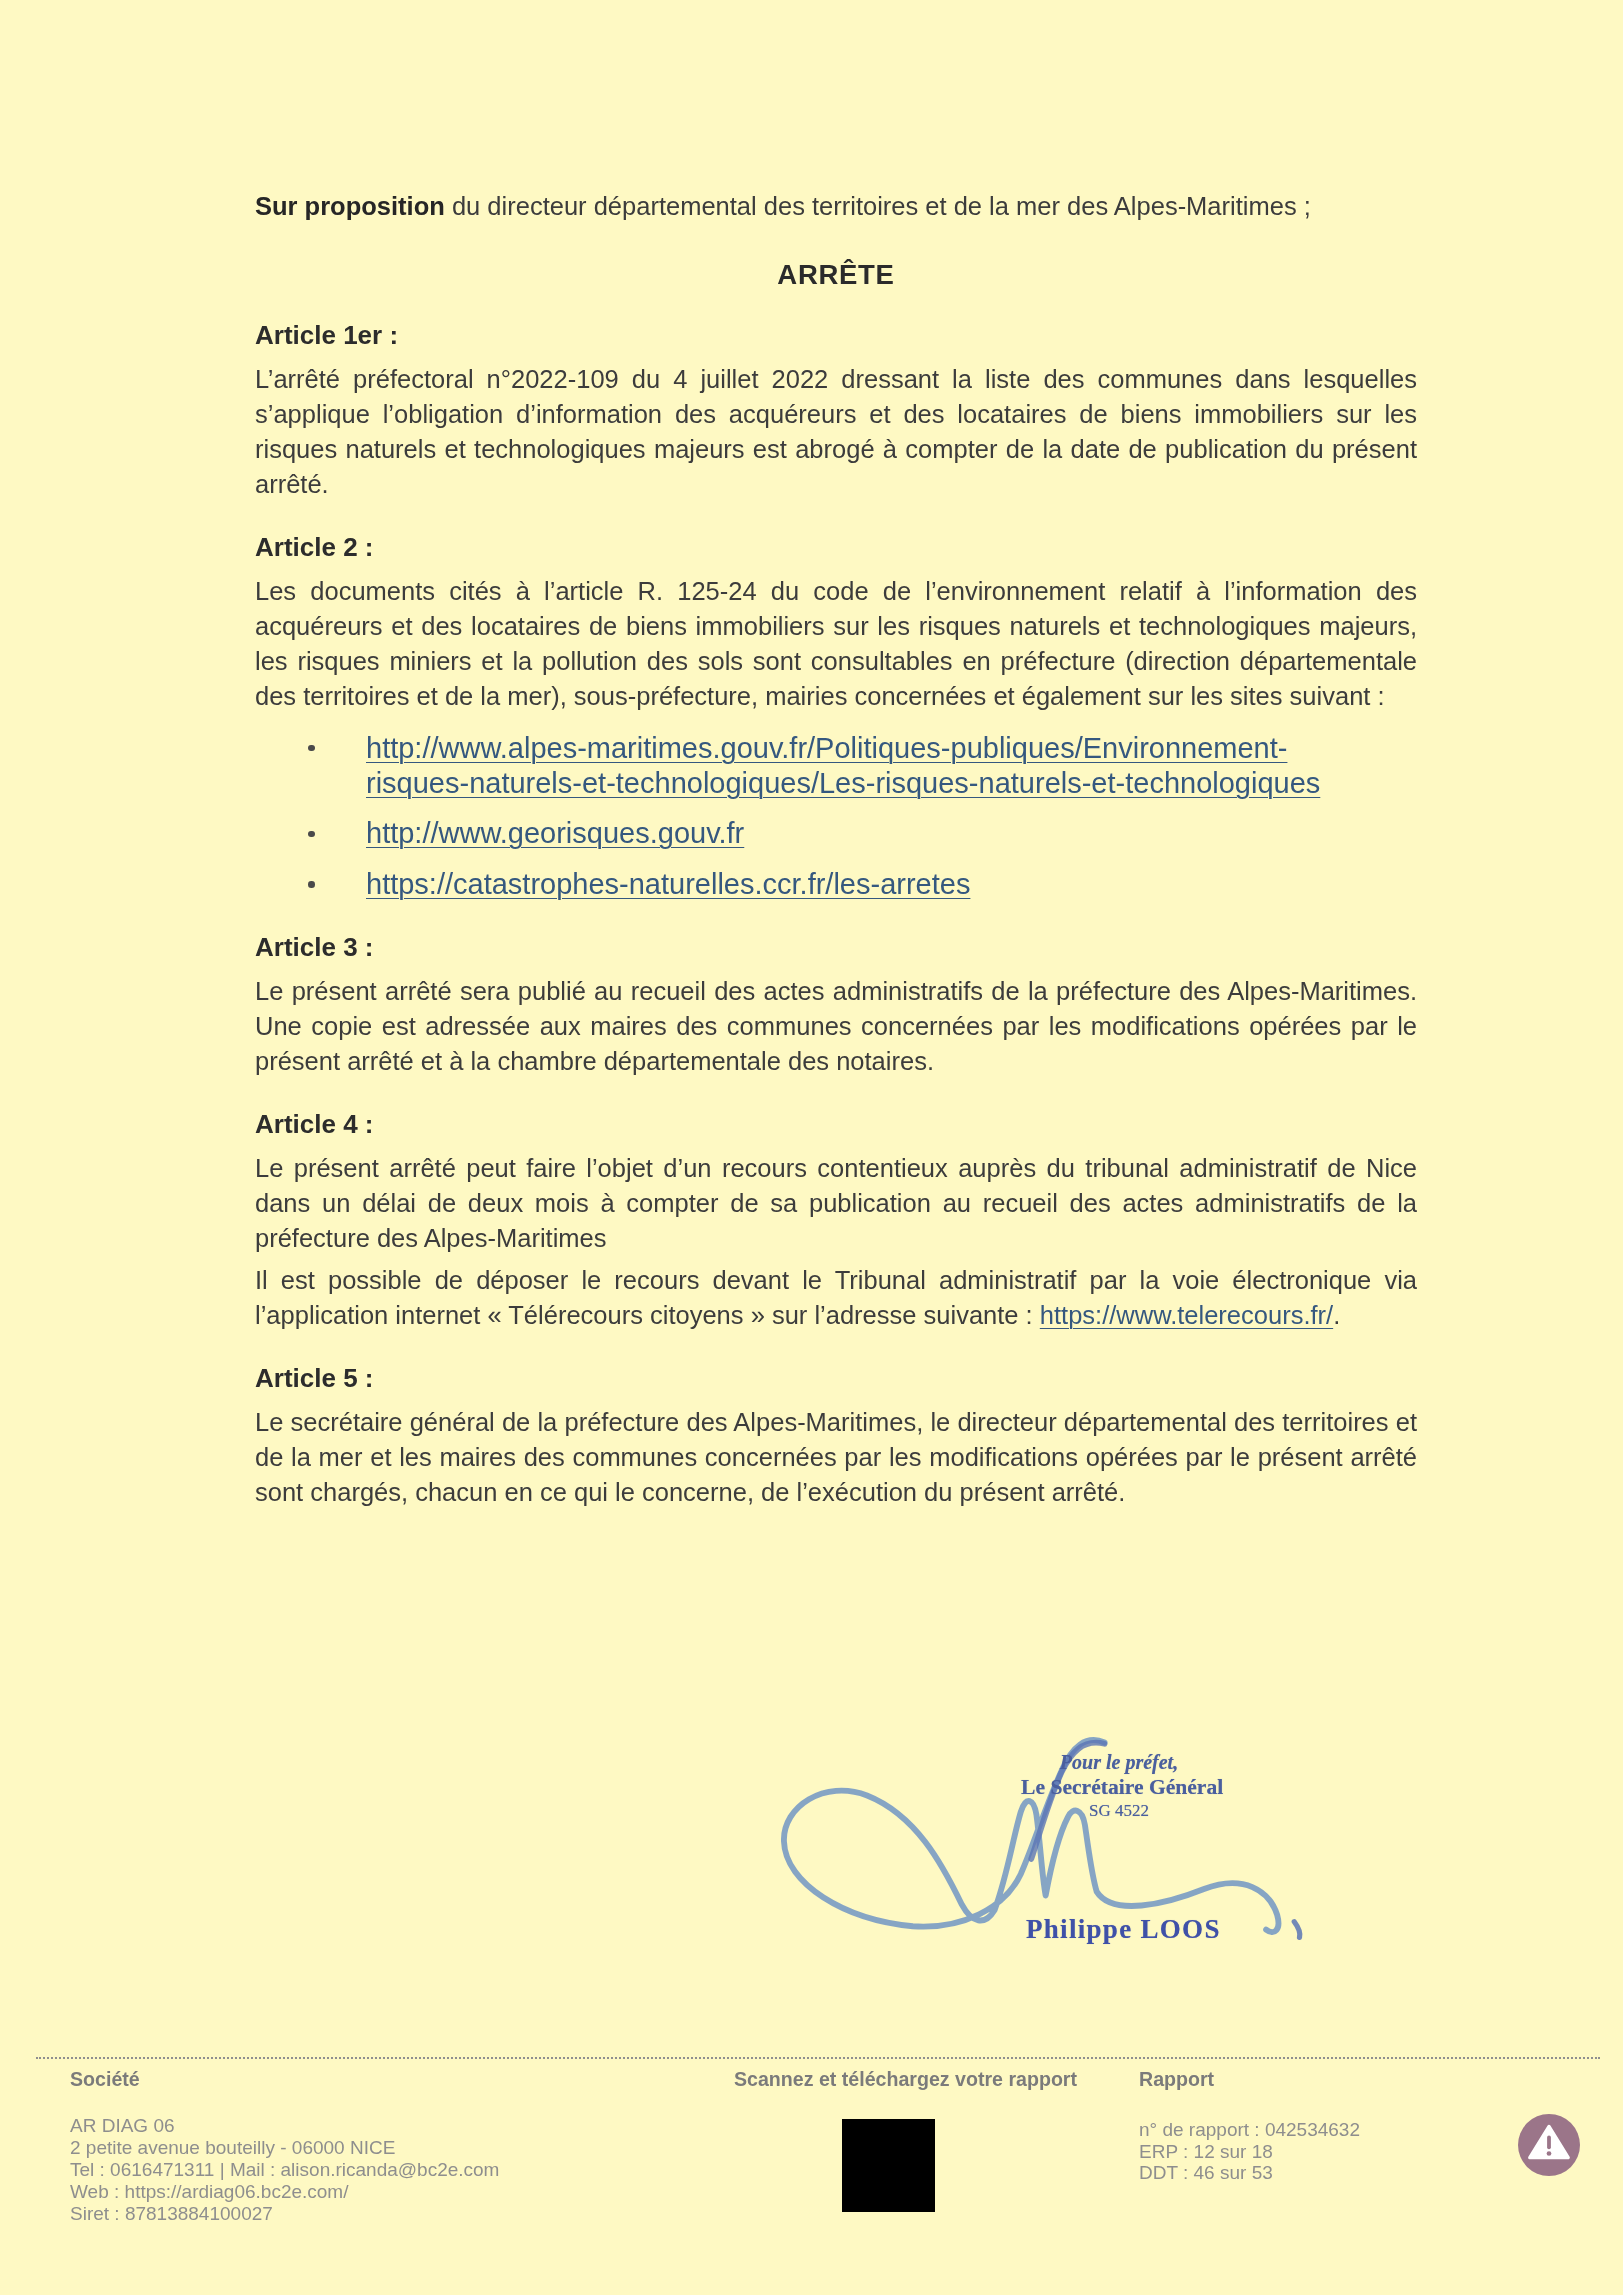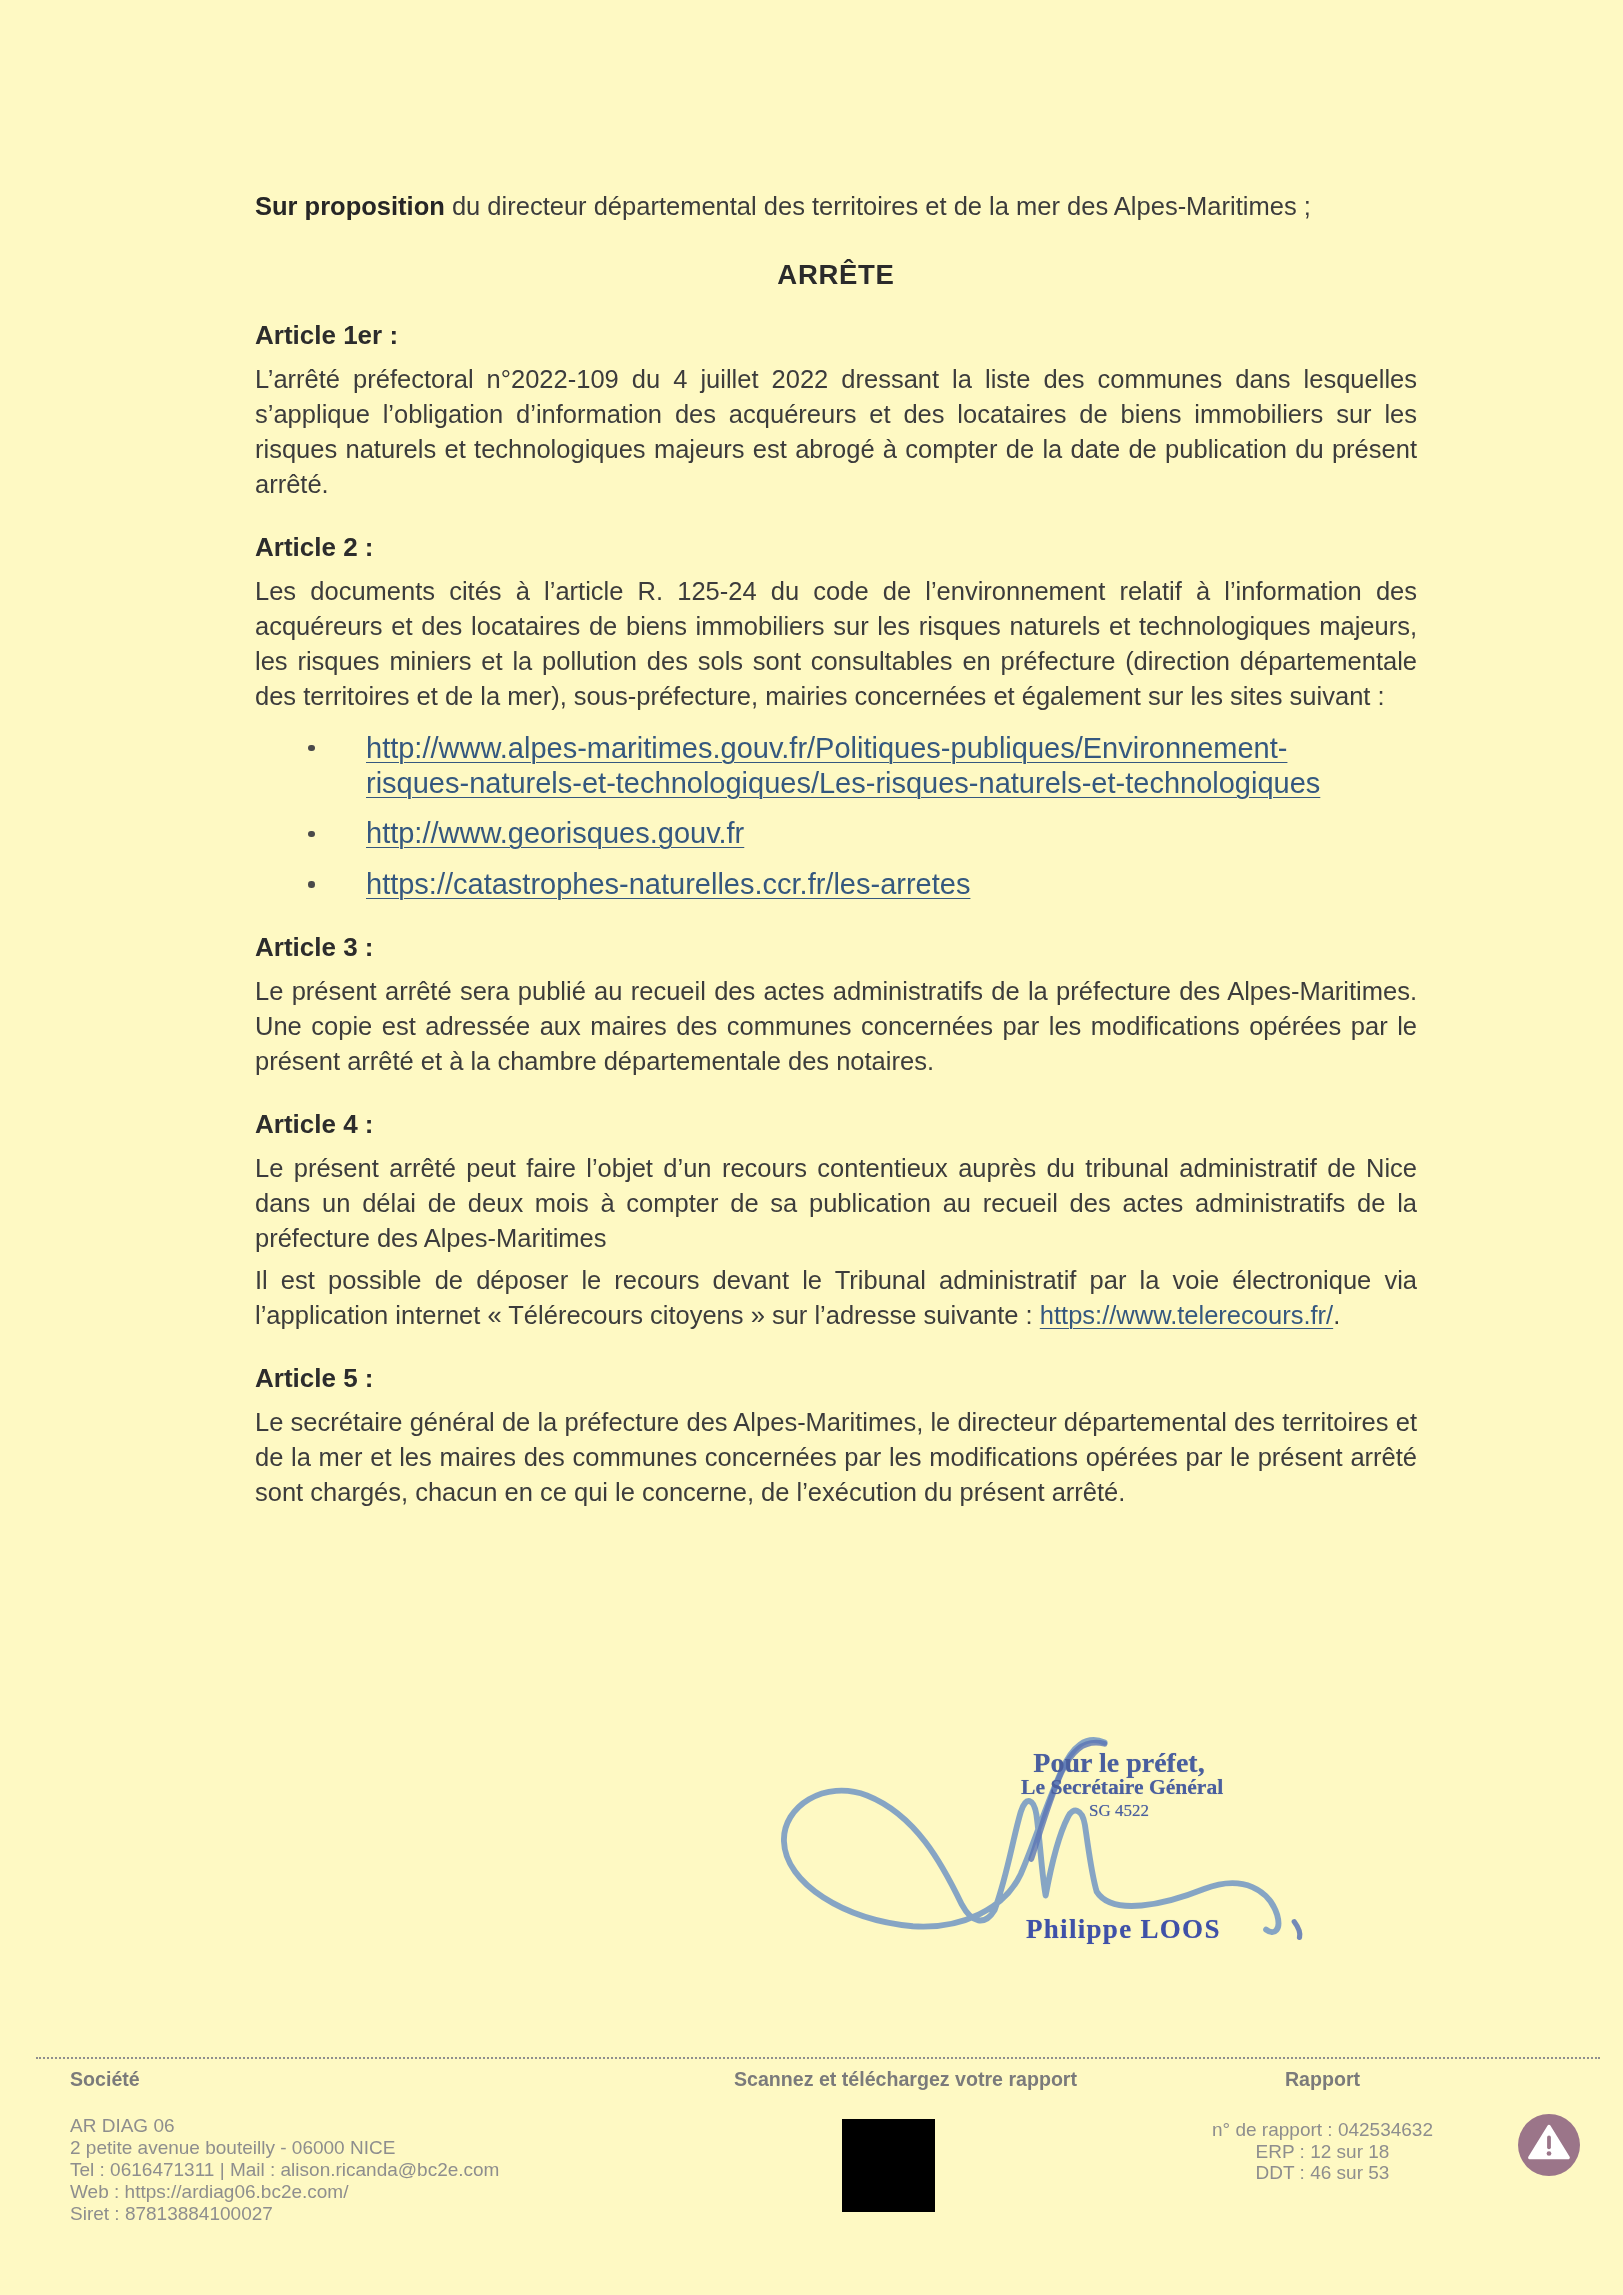--- a/index.html
+++ b/index.html
@@ -23,36 +23,36 @@
   .link-list li{position:relative;margin:0;font-size:29px;line-height:35px;max-width:988px;}
   .link-list li + li{margin-top:15.7px;}
   .link-list li::before{content:"";position:absolute;left:-58px;top:14.4px;width:6.5px;height:6.5px;
                         border-radius:50%;background:#4a4a4a;}
 
   
   .signature-block{position:absolute;left:746px;top:1733px;width:615px;height:223px;}
   .stamp{position:absolute;left:275px;top:18.3px;width:196px;text-align:center;
          color:#4a5f9e;font-family:"Liberation Serif","DejaVu Serif",serif;
          text-shadow:0 0 0.7px rgba(74,95,158,.55);}
-  .stamp-line1{font-size:28px;line-height:23.6px;font-weight:700;}
+  .stamp-line1{font-size:20px;line-height:23.6px;font-style:italic;font-weight:700;}
   .stamp-line2{font-size:21.6px;line-height:25px;font-weight:700;white-space:nowrap;}
   .stamp-line3{font-size:17px;line-height:22px;}
   .sig-svg{position:absolute;left:0;top:0;}
   .signatory{position:absolute;left:280px;top:181px;font-size:27px;font-weight:700;
              color:#3f51a8;font-family:"Liberation Serif","DejaVu Serif",serif;
              letter-spacing:1.3px;text-shadow:0 0 0.7px rgba(63,81,168,.5);}
 
   
   .footer-rule{position:absolute;left:36px;top:2057px;width:1564px;border-top:2.6px dotted #8f8f8f;}
   .f-header{margin:0;font-size:19.6px;line-height:22px;font-weight:700;color:#7b7b7b;}
   .footer-company{position:absolute;left:50px;top:2068px;width:589px;margin-left:20px;}
   .footer-company .lines{margin-top:25px;font-size:19px;line-height:22px;color:#8e8e8e;}
   .footer-scan{position:absolute;left:734px;top:2068px;width:432px;}
   .qr-placeholder{position:absolute;left:842px;top:2119px;width:93px;height:93px;background:#000;}
-  .footer-report{position:absolute;left:1139px;top:2068px;width:367px;text-align:center;}
+  .footer-report{position:absolute;left:1139px;top:2068px;width:367px;}
   .footer-report .lines{margin-top:29px;font-size:19px;line-height:21.6px;color:#8e8e8e;}
   .warning-badge{position:absolute;left:1518px;top:2114px;width:62px;height:62px;}
 </style>
 </head>
 <body>
 
 <div class="page">
 
   <div class="content">
 

